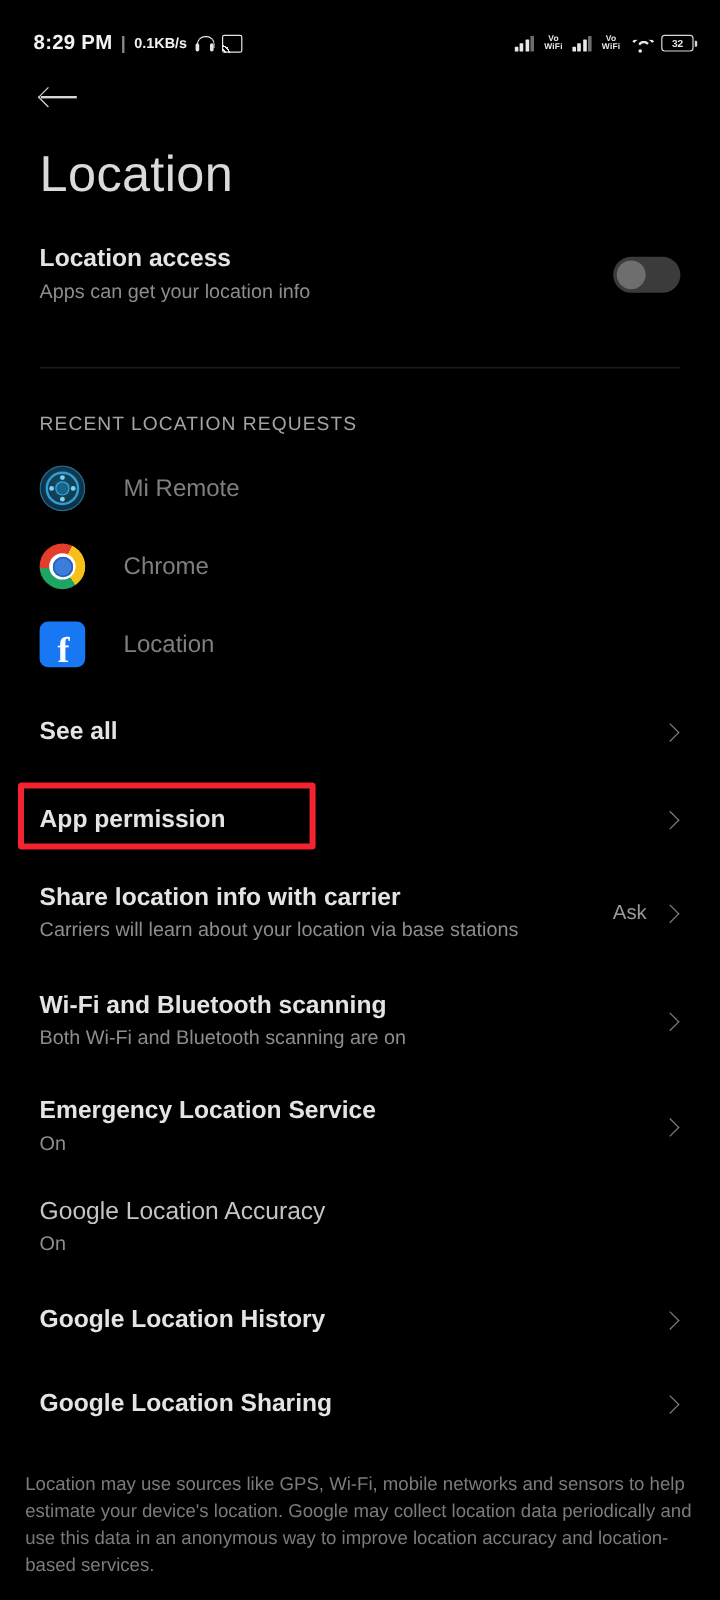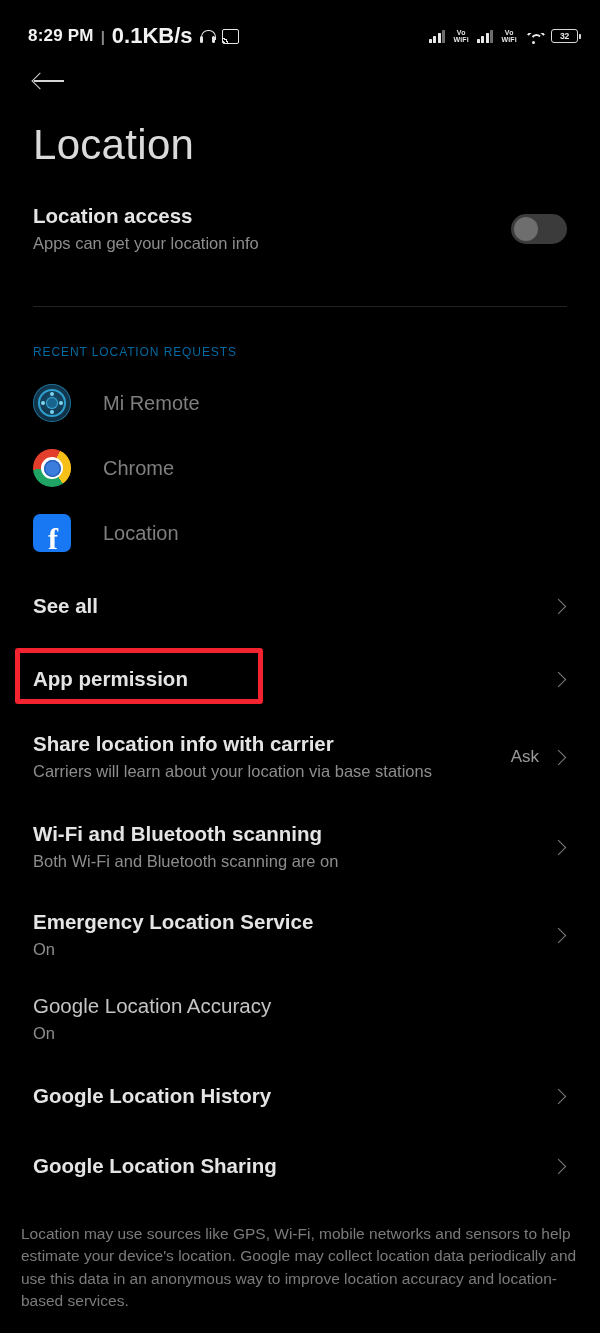--- a/index.html
+++ b/index.html
@@ -11,21 +11,21 @@
   }
 
   
   .statusbar{
     height:56px; display:flex; align-items:center;
     justify-content:space-between; padding:16px 22px 0 28px;gap:17px;
   }
   .sb-left{ display:flex; align-items:center; gap:7px; }
   .sb-clock{ color:#f2f2f2; font-size:17px; font-weight:bold; letter-spacing:.2px; }
   .sb-sep{ color:#8a8a8a; font-size:15px; font-weight:bold; }
-  .sb-rate{ color:#f2f2f2; font-size:22px; font-weight:bold; }
+  .sb-rate{ color:#f2f2f2; font-size:12px; font-weight:bold; }
   .sb-right{ display:flex; align-items:center; gap:8px; }
 
   .icon-hp{ width:15px; height:15px; position:relative; display:inline-block; }
   .icon-hp:before{
     content:""; position:absolute; left:1px; top:1px; width:13px; height:9px;
     border:1.6px solid #e6e6e6; border-bottom:none; border-radius:7px 7px 0 0;
   }
   .icon-hp:after{
     content:""; position:absolute; left:0px; top:7px; width:3px; height:7px;
     background:#e6e6e6; border-radius:1.5px;
@@ -116,21 +116,21 @@
     position:relative; flex:0 0 auto; cursor:pointer;
   }
   .toggle .knob{
     position:absolute; left:3px; top:3px; width:24px; height:24px;
     border-radius:50%; background:#6e6e6e;
   }
 
   .divider{ height:1px; background:#222; margin:0 33px; }
 
   .section-label{
-    color:#0369a1; font-size:12px; letter-spacing:.9px;
+    color:#a3a3a3; font-size:16px; letter-spacing:.9px;
     padding:0 33px; text-transform:uppercase;
   }
 
   
   .app-row{ display:flex; align-items:center; padding:0 33px; height:56px; }
   .app-name{ color:#7f7f7f; font-size:20px; margin-left:32px; }
 
   .app-icon{ width:38px; height:38px; flex:0 0 auto; position:relative; }
 
   

